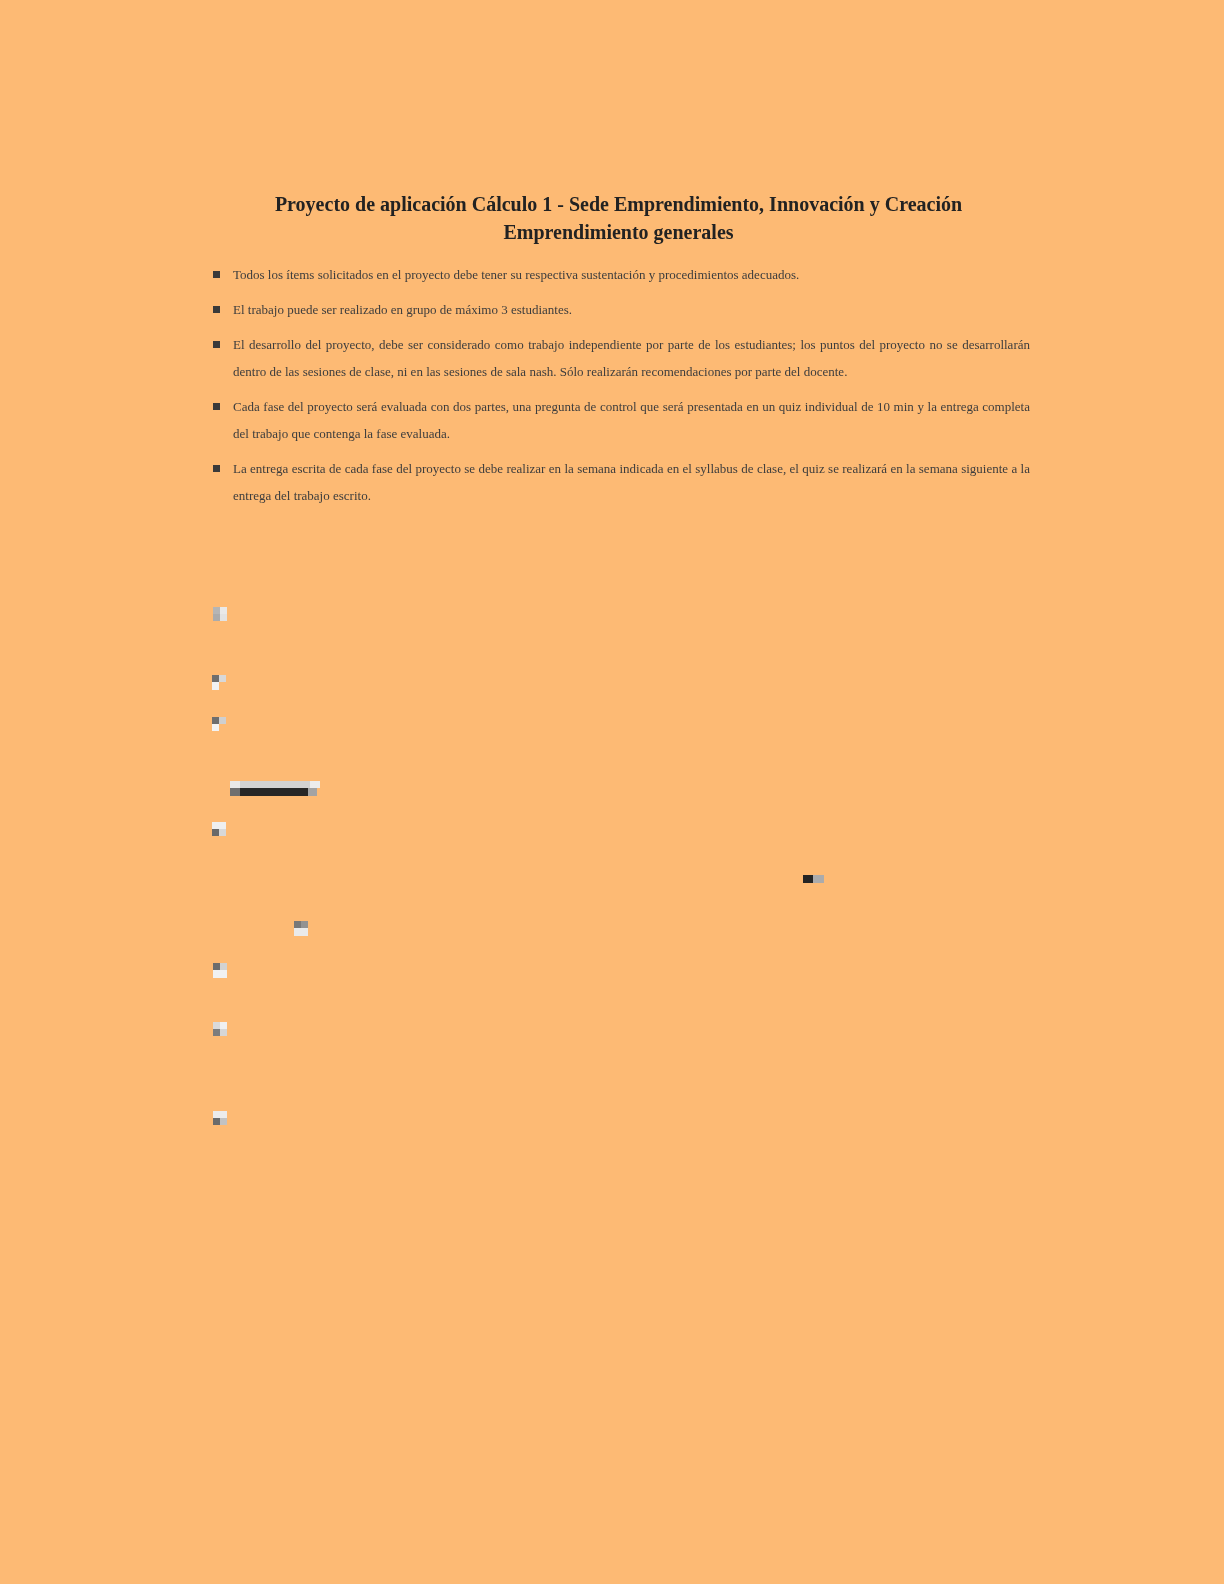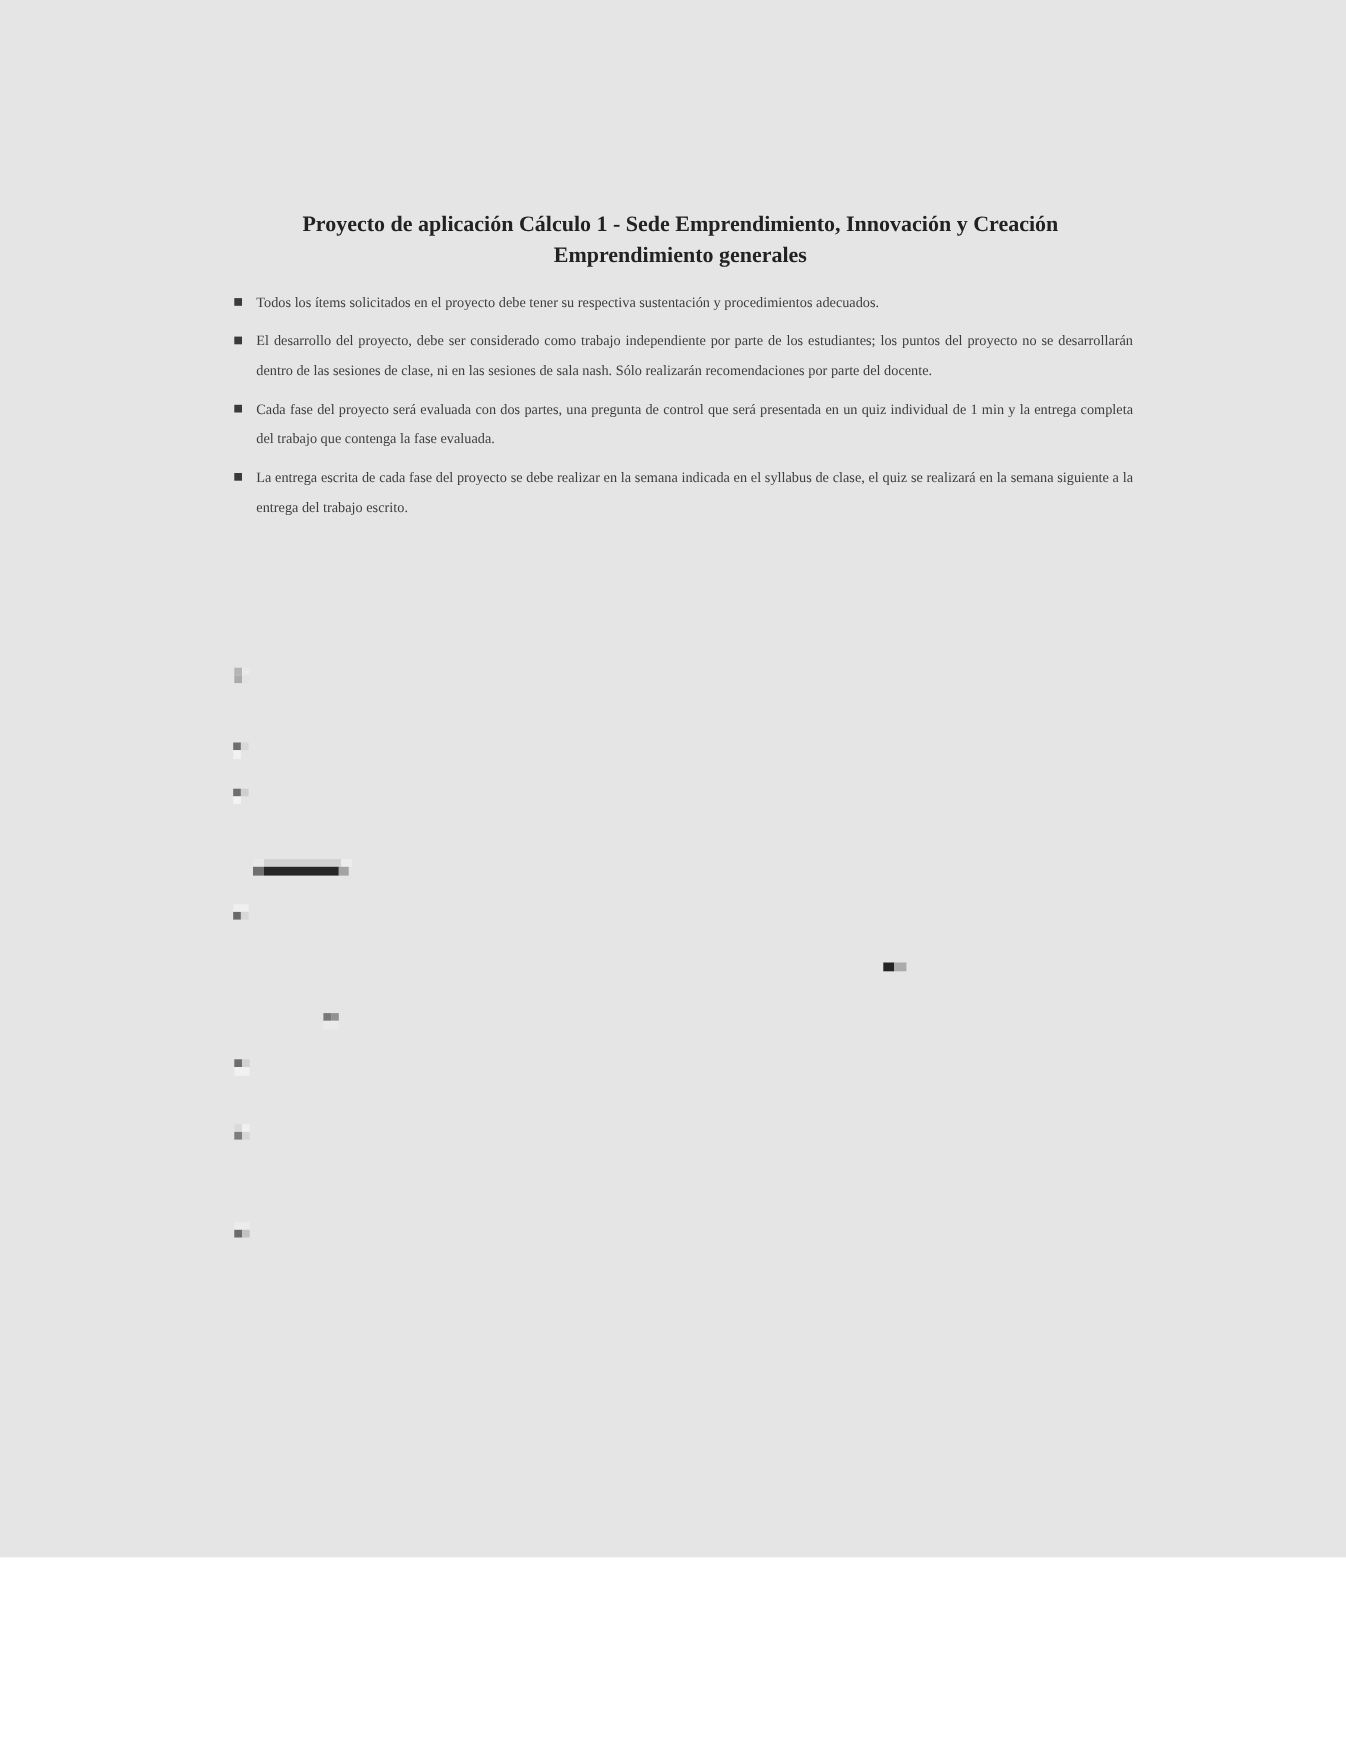--- a/index.html
+++ b/index.html
@@ -3,22 +3,22 @@
 <meta charset="utf-8">
 <style>
   html, body {
     margin: 0;
     padding: 0;
     background: #ffffff;
   }
   .page {
     position: relative;
     width: 1224px;
-    height: 1416px;
-    background: #e5e5e5;
+    height: 1584px;
+    background: #fdba74;
     overflow: hidden;
     font-family: "Liberation Serif", "DejaVu Serif", serif;
   }
   .content {
     position: absolute;
     left: 207px;
     top: 190px;
     width: 823px;
   }
   .doc-title {
@@ -76,25 +76,29 @@
       <span>Emprendimiento generales</span>
     </h1>
 
     <ul class="bullet-list">
       <li class="bullet-item">
         <span class="bullet-marker"></span>
         <span>Todos los ítems solicitados en el proyecto debe tener su respectiva sustentación y procedimientos adecuados.</span>
       </li>
       <li class="bullet-item">
         <span class="bullet-marker"></span>
+        <span>El trabajo puede ser realizado en grupo de máximo 3 estudiantes.</span>
+      </li>
+      <li class="bullet-item">
+        <span class="bullet-marker"></span>
         <span>El desarrollo del proyecto, debe ser considerado como trabajo independiente por parte de los estudiantes; los puntos del proyecto no se desarrollarán dentro de las sesiones de clase, ni en las sesiones de sala nash. Sólo realizarán recomendaciones por parte del docente.</span>
       </li>
       <li class="bullet-item">
         <span class="bullet-marker"></span>
-        <span>Cada fase del proyecto será evaluada con dos partes, una pregunta de control que será presentada en un quiz individual de 1 min y la entrega completa del trabajo que contenga la fase evaluada.</span>
+        <span>Cada fase del proyecto será evaluada con dos partes, una pregunta de control que será presentada en un quiz individual de 10 min y la entrega completa del trabajo que contenga la fase evaluada.</span>
       </li>
       <li class="bullet-item">
         <span class="bullet-marker"></span>
         <span>La entrega escrita de cada fase del proyecto se debe realizar en la semana indicada en el syllabus de clase, el quiz se realizará en la semana siguiente a la entrega del trabajo escrito.</span>
       </li>
     </ul>
 
   </div>
 
   <div class="artifact-layer">

